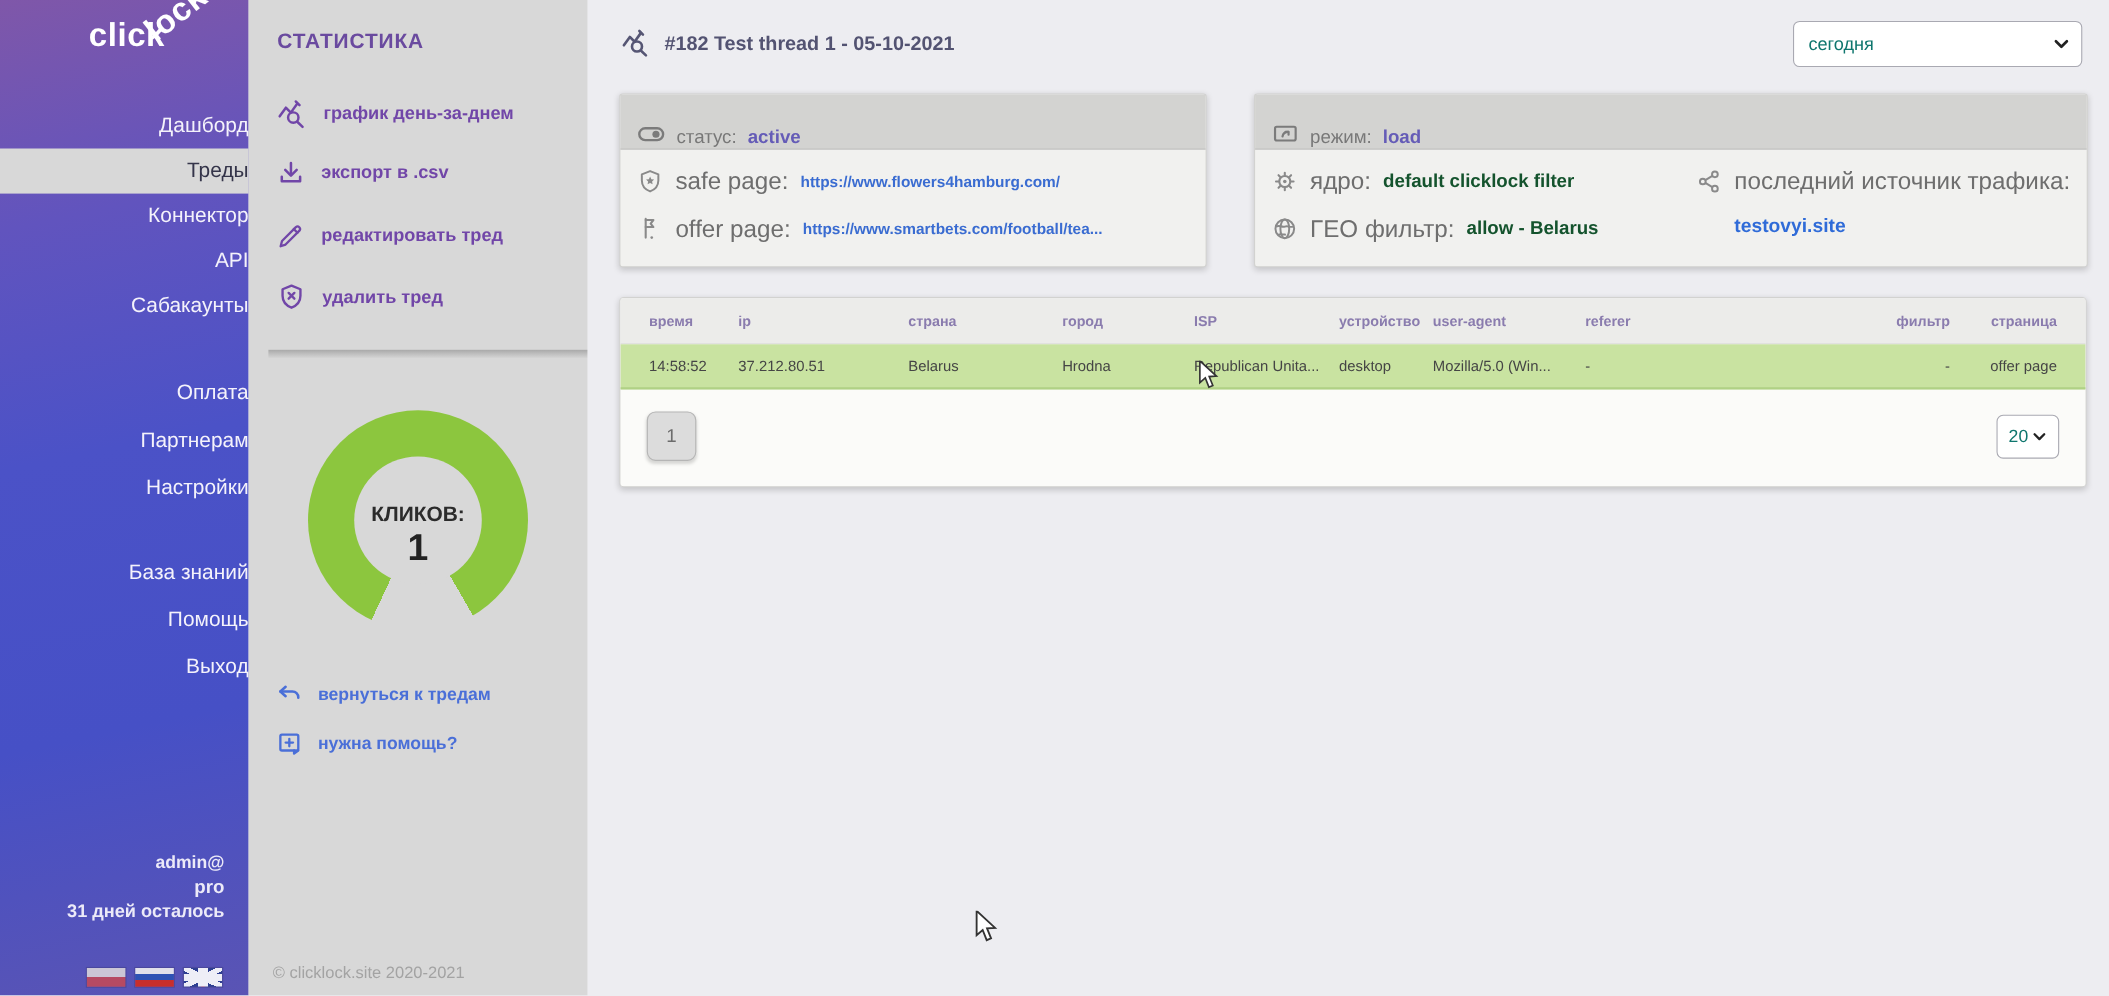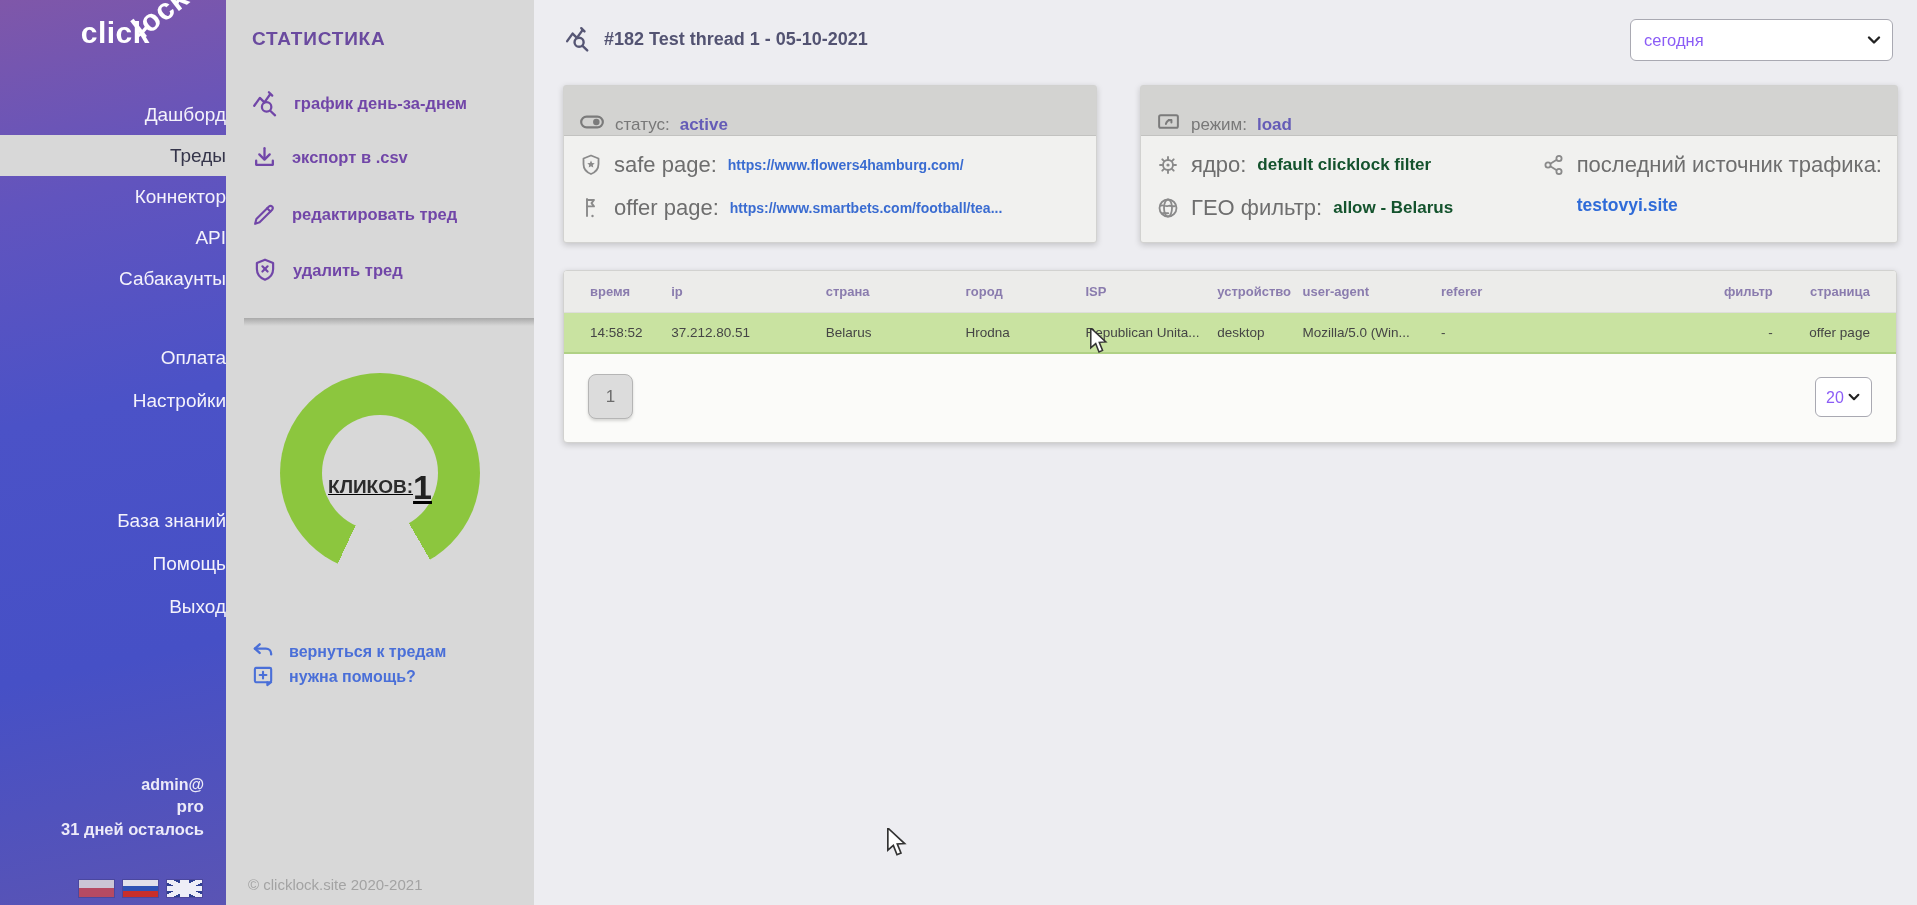--- a/index.html
+++ b/index.html
@@ -48,39 +48,39 @@
   .stats-title { position:absolute; top:28px; left:26px; font-size:19px; font-weight:700;
     color:#6a4a9f; letter-spacing:0.8px; }
   .stat-action { position:absolute; left:26px; display:flex; align-items:center; gap:15px;
     color:#7146a8; cursor:pointer; }
   .stat-action .label { font-size:16.5px; font-weight:700; color:#7146a8; }
   .panel-divider { position:absolute; top:318px; left:18px; right:0; height:8px;
     background:linear-gradient(180deg, rgba(70,70,70,0.32), rgba(70,70,70,0)); }
   .gauge { position:absolute; left:54px; top:373px; width:200px; height:200px; border-radius:50%;
     background:conic-gradient(from 205deg, #8cc63e 0 305deg, transparent 305deg 360deg); }
   .gauge-hole { position:absolute; inset:42px; border-radius:50%; background:#d8d8d8; }
-  .gauge-text { position:absolute; inset:0; display:flex; align-items:center;
-    justify-content:center; transform:translateY(14px);text-decoration:underline; }
+  .gauge-text { position:absolute; inset:0; display:flex; flex-direction:column; align-items:center;
+    justify-content:center; transform:translateY(14px); }
   .gauge-label { font-size:19px; font-weight:700; color:#2b2b2b; }
   .gauge-value { font-size:34px; font-weight:700; color:#222; line-height:36px; }
   .panel-link { position:absolute; left:26px; display:flex; align-items:center; gap:14px;
     color:#4a6fd8; cursor:pointer; }
   .panel-link .label { font-size:16px; font-weight:700; color:#4a6fd8; }
   .panel-footer { position:absolute; top:876px; left:22px; font-size:15px; color:#a3a3a3; }
 
   
   .main { position:absolute; left:534px; top:0; right:0; height:905px; }
   .thread-title-row { position:absolute; left:30px; top:26px; display:flex; align-items:center;
     gap:12px; color:#565674; }
   .thread-title { font-size:18px; font-weight:700; color:#535372; }
   .date-select-wrap { position:absolute; top:19px; right:24px; width:263px; height:42px; }
   .date-select-wrap select, .size-select-wrap select {
     width:100%; height:100%; appearance:none; -webkit-appearance:none;
     background:#fff; border:1px solid #a9a9b2; border-radius:6px;
-    font-family:"Liberation Sans", sans-serif; font-size:16.5px; color:#8b5cf6;
+    font-family:"Liberation Sans", sans-serif; font-size:16.5px; color:#0f766e;
     padding:0 30px 0 13px; cursor:pointer; }
   .select-chevron { position:absolute; right:11px; top:50%; transform:translateY(-50%); pointer-events:none; }
 
   .card { position:absolute; top:85px; background:#f1f1ef; border:1px solid #d2d2d0;
     border-radius:3px; box-shadow:0 2px 6px rgba(0,0,0,0.18); }
   .card-status { left:29px; width:534px; height:158px; }
   .card-mode { left:606px; width:758px; height:158px; }
   .card-header { height:50px; background:#d3d3d1; border-bottom:1px solid #c2c2c0;
     display:flex; align-items:flex-end; gap:10px; padding:0 15px; color:#7b7b7b; }
   .card-header .hdr-label { font-size:17px; color:#787878; }
@@ -136,20 +136,21 @@
   </div>
   <div class="nav nav-top">
     <div class="nav-item">Дашборд</div>
     <div class="nav-item active">Треды</div>
     <div class="nav-item">Коннектор</div>
     <div class="nav-item">API</div>
     <div class="nav-item">Сабакаунты</div>
   </div>
   <div class="nav nav-mid">
     <div class="nav-item">Оплата</div>
+    <div class="nav-item">Партнерам</div>
     <div class="nav-item">Настройки</div>
   </div>
   <div class="nav nav-bot">
     <div class="nav-item">База знаний</div>
     <div class="nav-item">Помощь</div>
     <div class="nav-item">Выход</div>
   </div>
   <div class="account">
     <div class="acc-email">admin@</div>
     <div class="acc-plan">pro</div>
@@ -212,21 +213,21 @@
   <div class="panel-divider"></div>
 
   <div class="gauge">
     <div class="gauge-hole"></div>
     <div class="gauge-text">
       <div class="gauge-label">КЛИКОВ:</div>
       <div class="gauge-value">1</div>
     </div>
   </div>
 
-  <div class="panel-link" style="top:640px;">
+  <div class="panel-link" style="top:620px;">
     <span class="icon">
       <svg width="23" height="23" viewBox="0 0 24 24" fill="none" stroke="#4a6fd8" stroke-width="2.4" stroke-linecap="round" stroke-linejoin="round">
         <polyline points="8,4.5 3,9 8,13.5"></polyline>
           <path d="M3,9 h11.5 a5.5,5.5 0 0 1 5.5,5.5 v0.5"></path>
       </svg>
     </span>
     <span class="label">вернуться к тредам</span>
   </div>
 
   <div class="panel-link" style="top:665px;">

